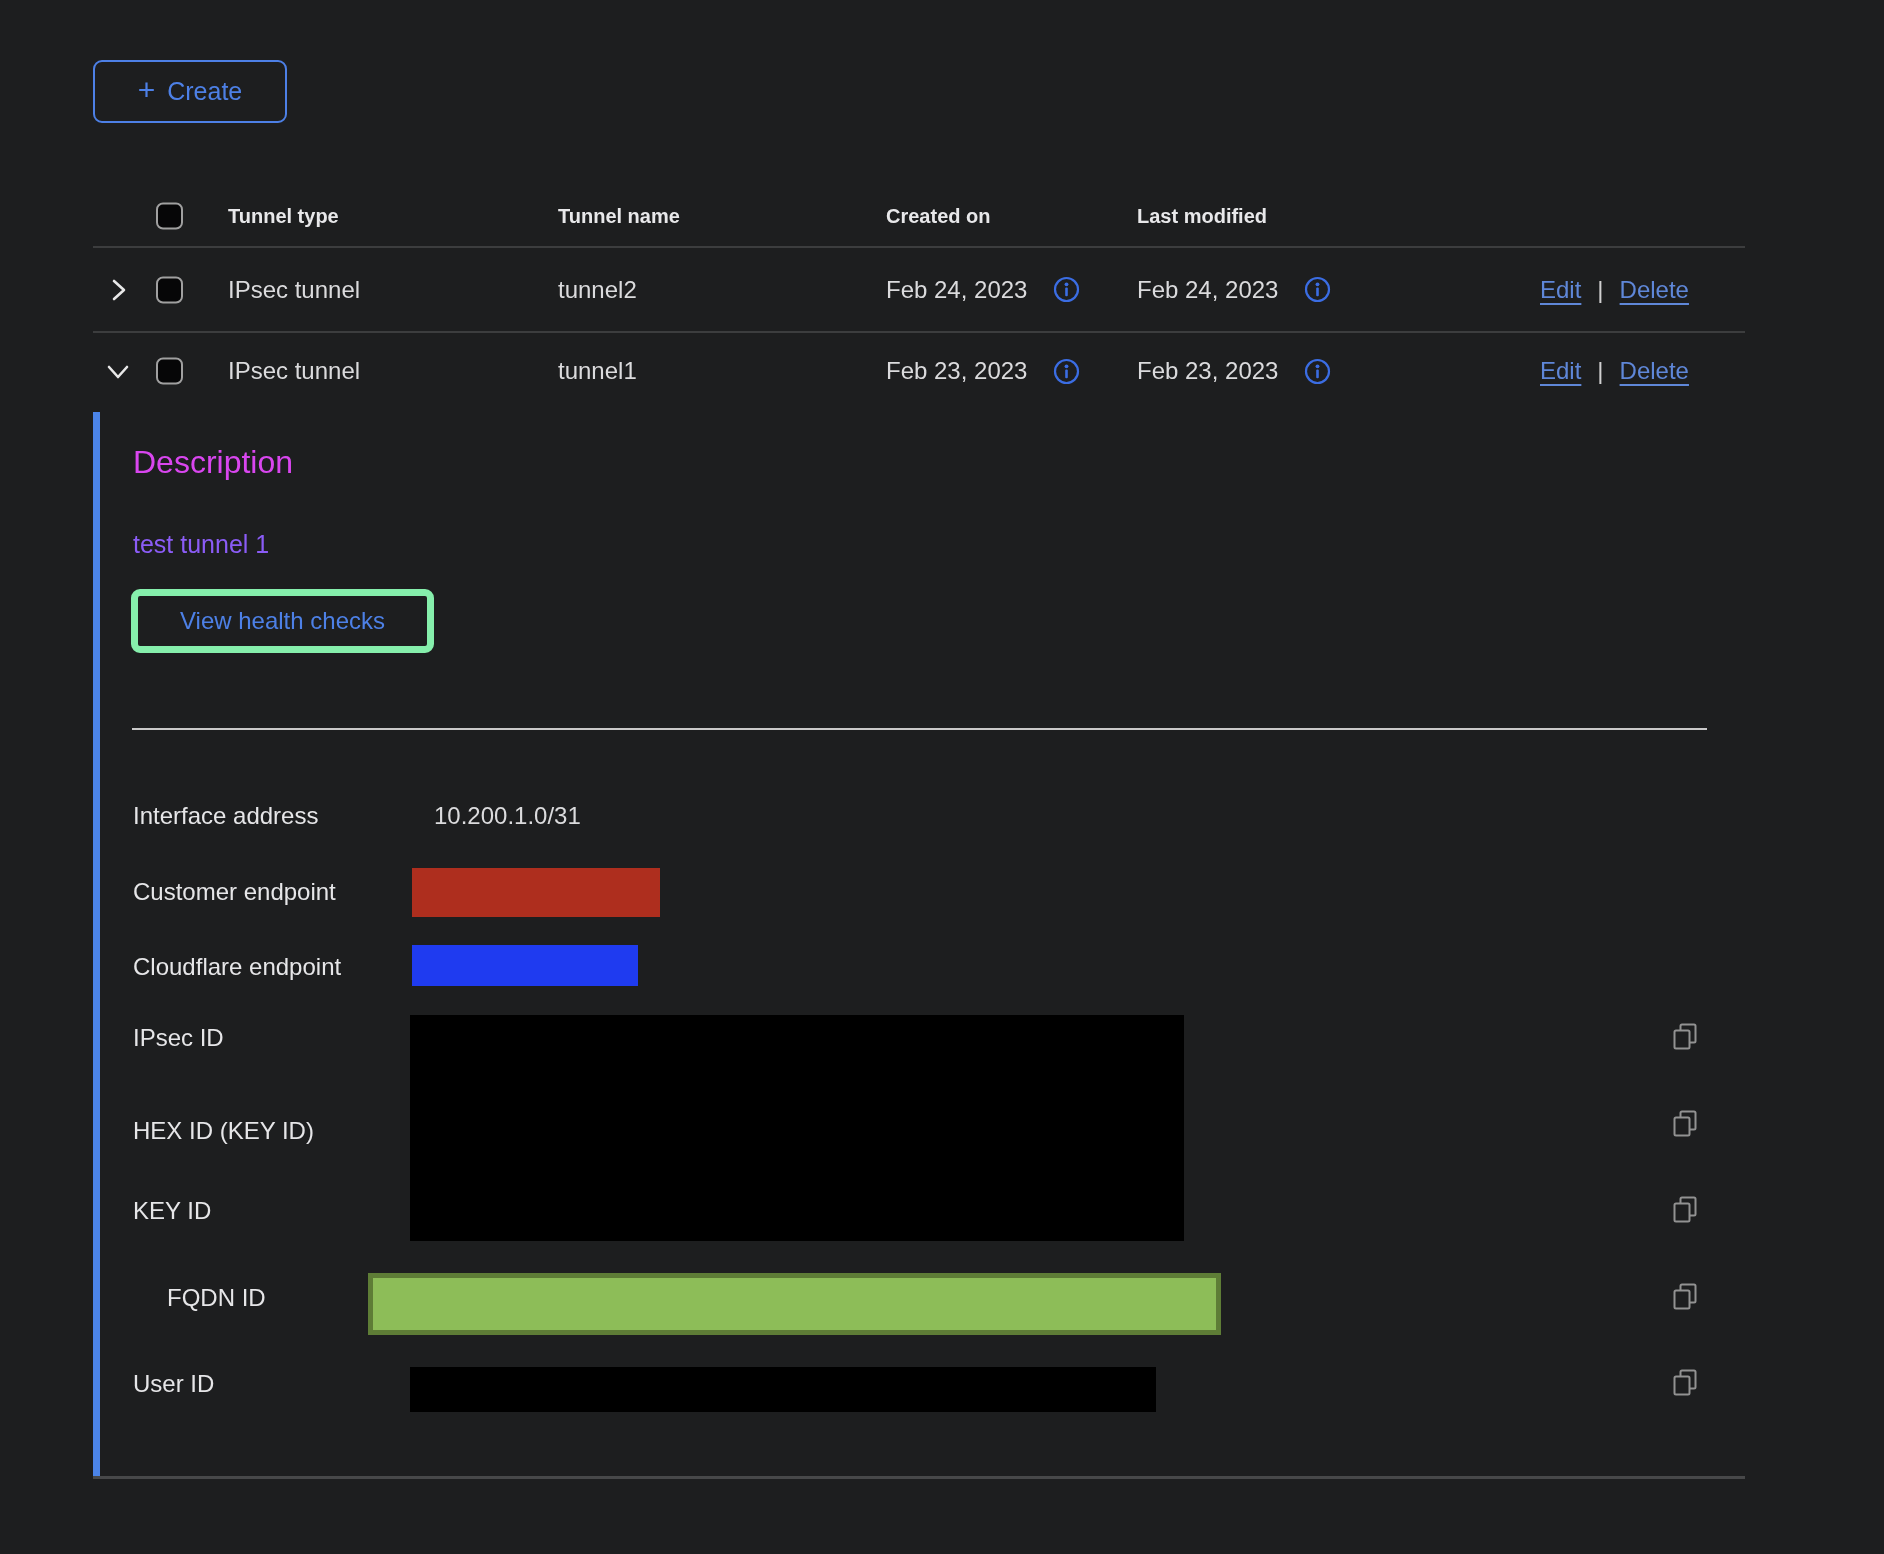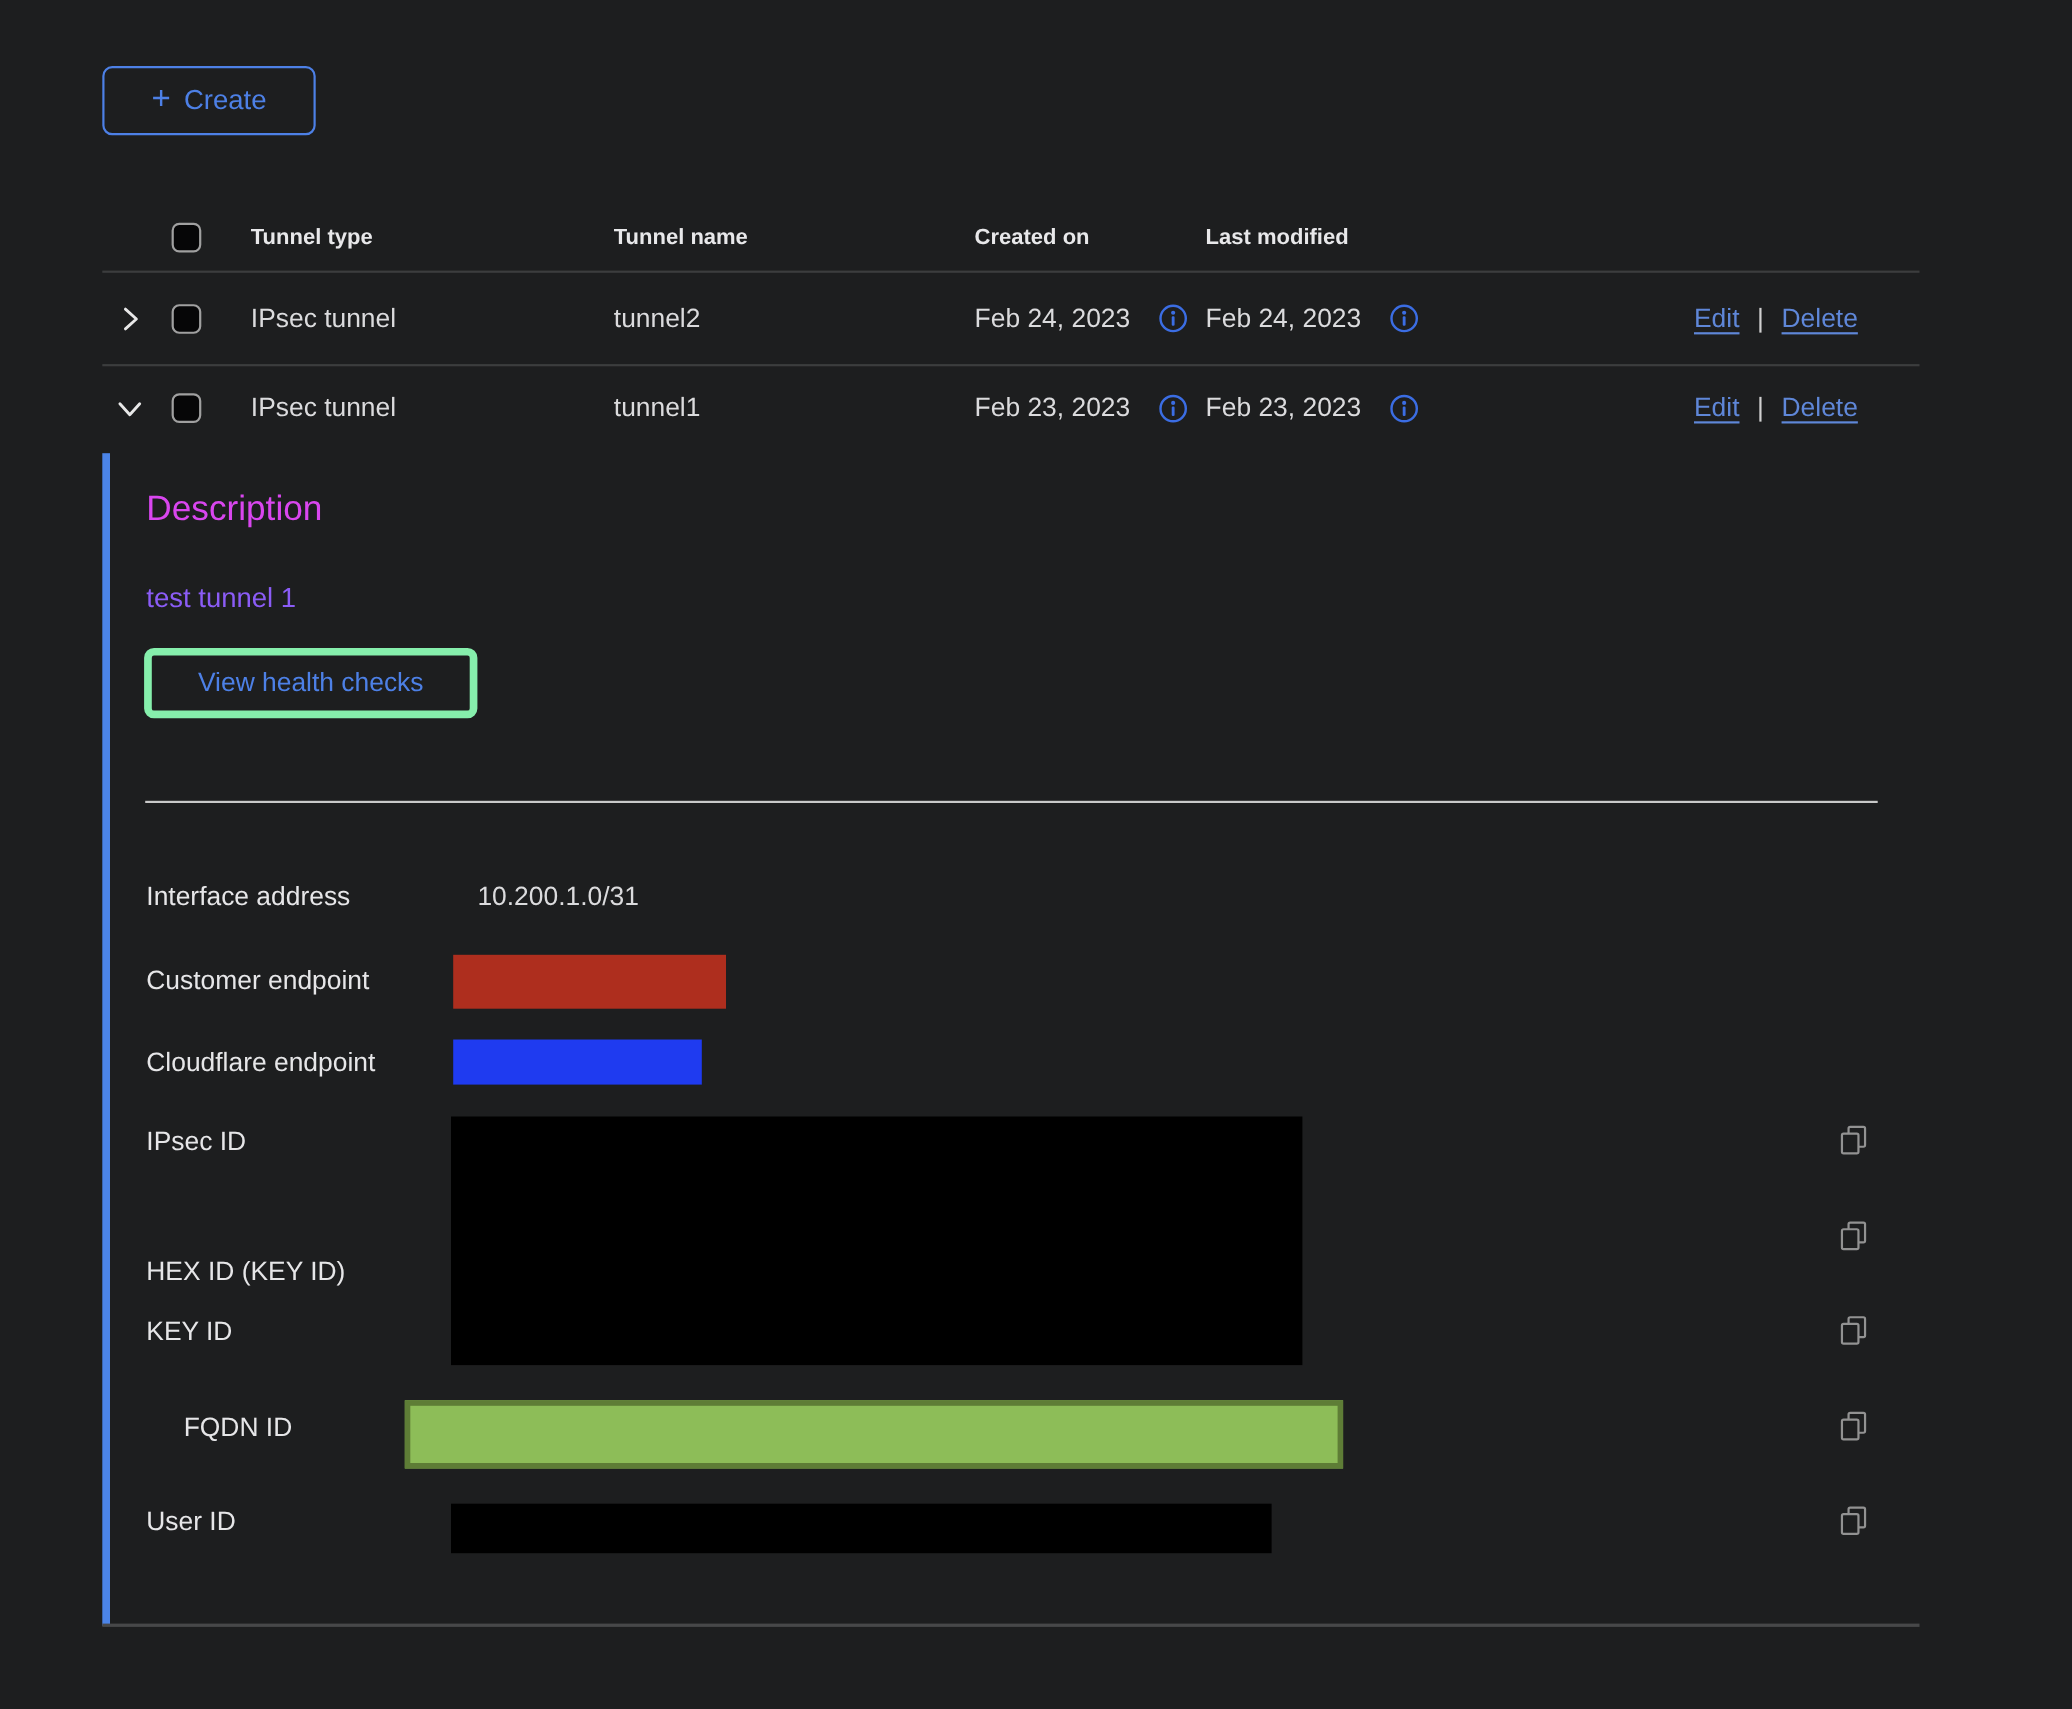--- a/index.html
+++ b/index.html
@@ -28,21 +28,21 @@
   .tbl-row { left:93px; width:1655px; position:absolute; }
   .hdr { top:185px; height:62px; font-weight:bold; font-size:20px; }
   .row1 { top:247px; height:85px; font-size:24px; color:#dbdbdd; }
   .row2 { top:332px; height:78px; font-size:24px; color:#dbdbdd; }
   .cell { position:absolute; top:50%; transform:translateY(-50%); white-space:nowrap; }
   .c-chev { left:10px; }
   .c-check { left:63px; }
   .c-type { left:135px; }
   .c-name { left:465px; }
   .c-created { left:793px; display:flex; align-items:center; gap:26px; }
-  .c-modified { left:1003px; display:flex; align-items:center; gap:26px; }
+  .c-modified { left:1044px; display:flex; align-items:center; gap:26px; }
   .c-actions { left:1447px; display:flex; align-items:center; gap:16px; font-size:24px; }
 
   .divider { position:absolute; left:93px; width:1652px; height:2px; background:#3c3d3e; }
   .div-hdr { top:246px; }
   .div-r1 { top:331px; }
   .div-bottom { top:1476px; height:3px; background:#474849; }
 
   .checkbox {
     width:27px; height:27px; border:2px solid #a0a0a0; border-radius:7px;
     background:#060607; display:inline-block; cursor:pointer;
@@ -185,21 +185,21 @@
   <div class="f-label" style="top:390px;">Interface address</div>
   <div class="f-value" style="left:341px; top:390px;">10.200.1.0/31</div>
 
   <div class="f-label" style="top:466px;">Customer endpoint</div>
   <div class="redact-red"></div>
 
   <div class="f-label" style="top:541px;">Cloudflare endpoint</div>
   <div class="redact-blue"></div>
 
   <div class="f-label" style="top:612px;">IPsec ID</div>
-  <div class="f-label" style="top:731px;">HEX ID (KEY ID)</div>
+  <div class="f-label" style="top:705px;">HEX ID (KEY ID)</div>
   <div class="f-label" style="top:785px;">KEY ID</div>
   <div class="redact-black-lg"></div>
 
   <div class="f-label" style="top:872px;margin-left:34px;">FQDN ID</div>
   <div class="redact-green"></div>
 
   <div class="f-label" style="top:958px;">User ID</div>
   <div class="redact-black-sm"></div>
 
   <button class="copy-btn cp1">

